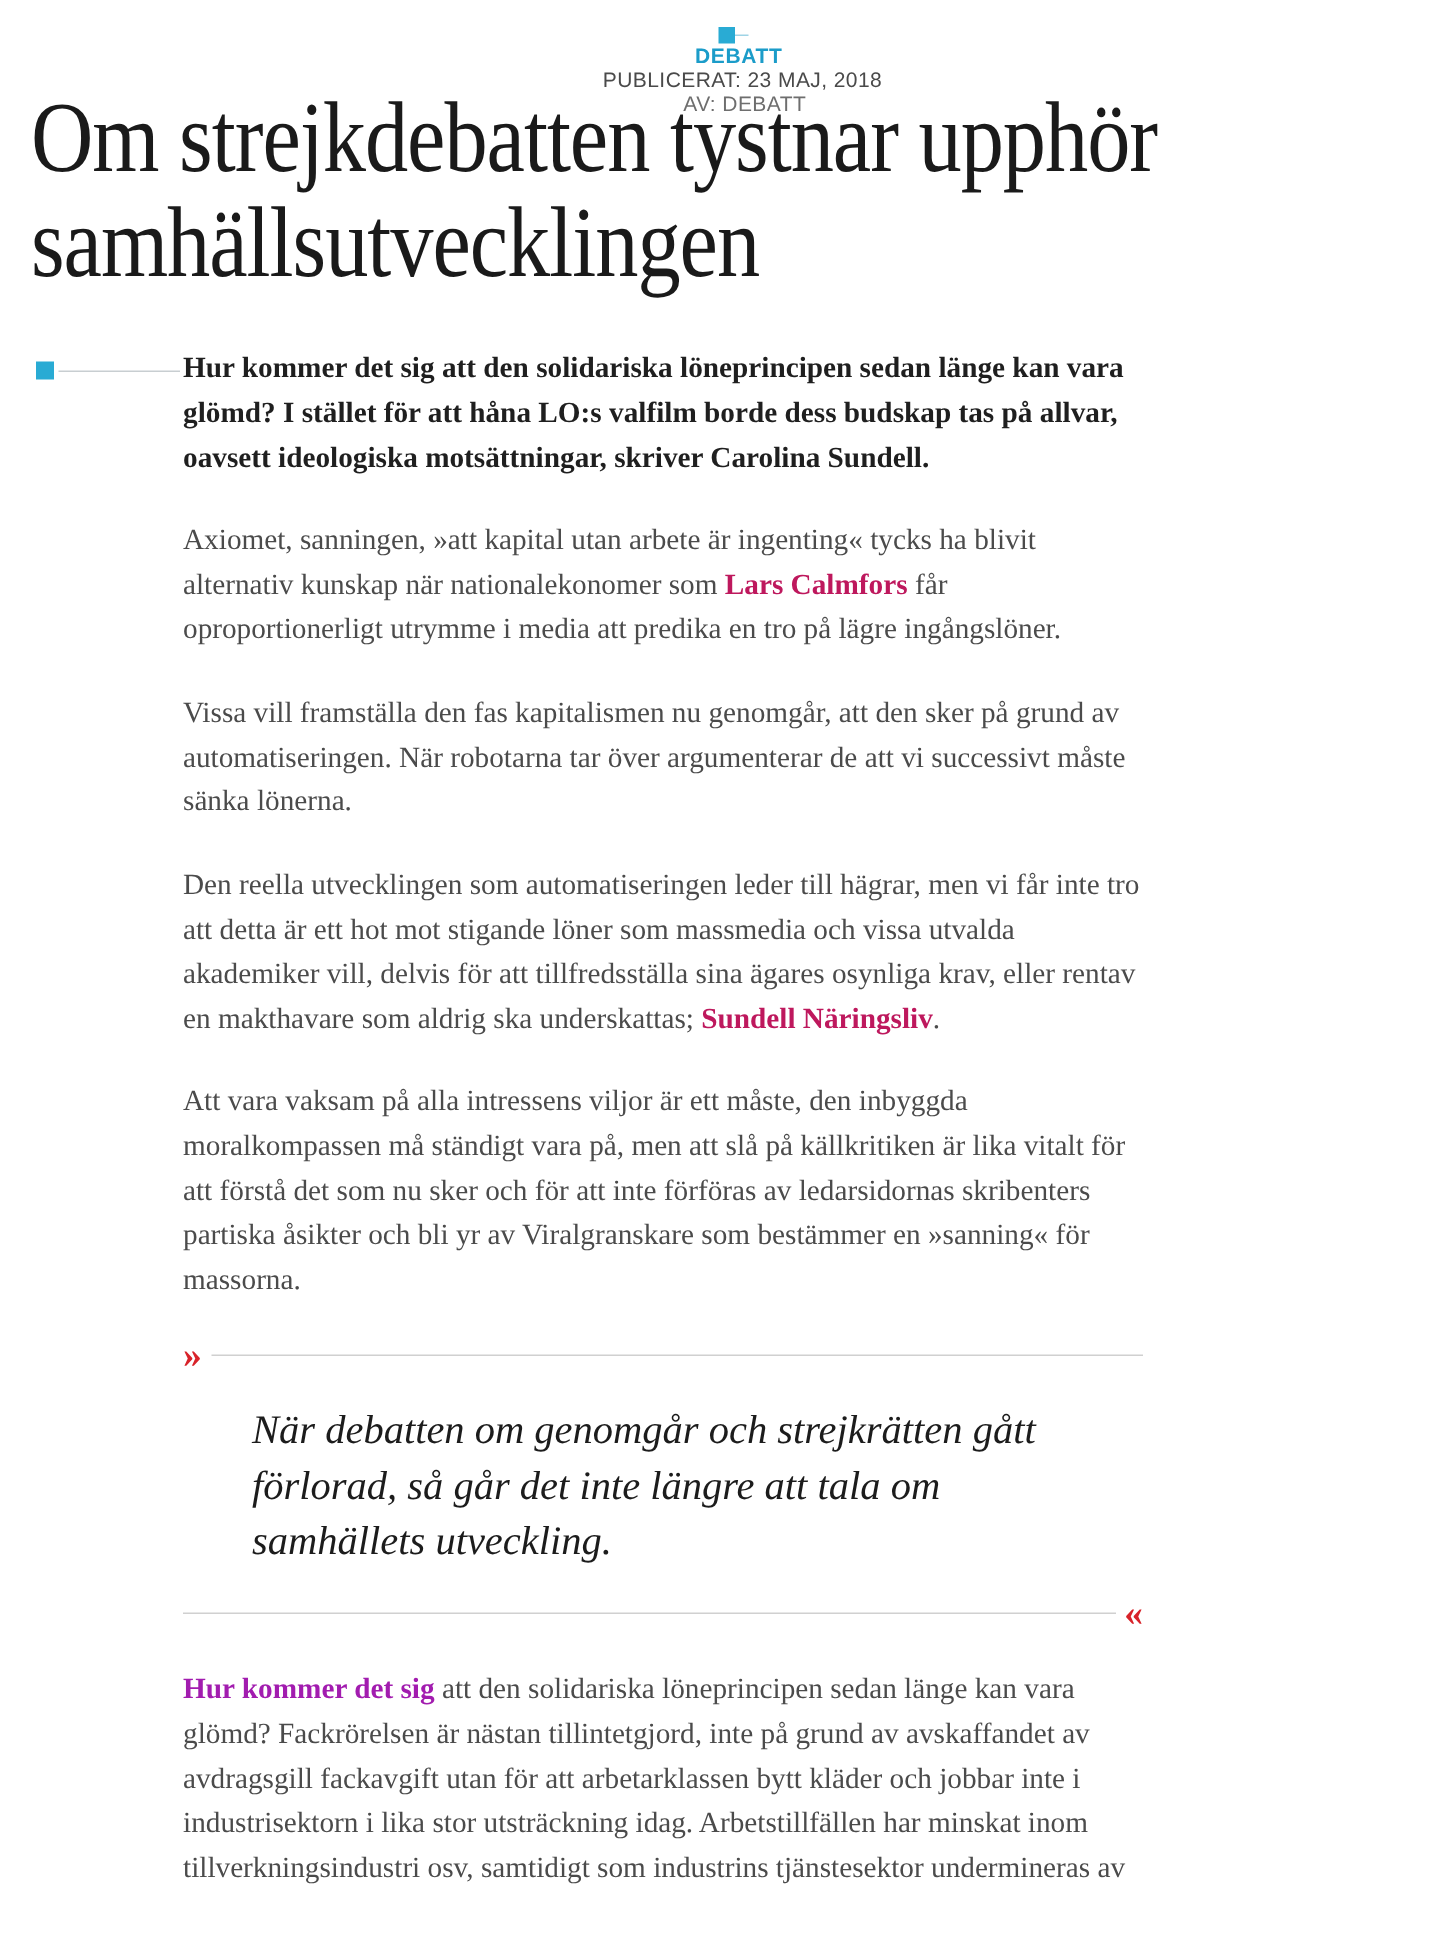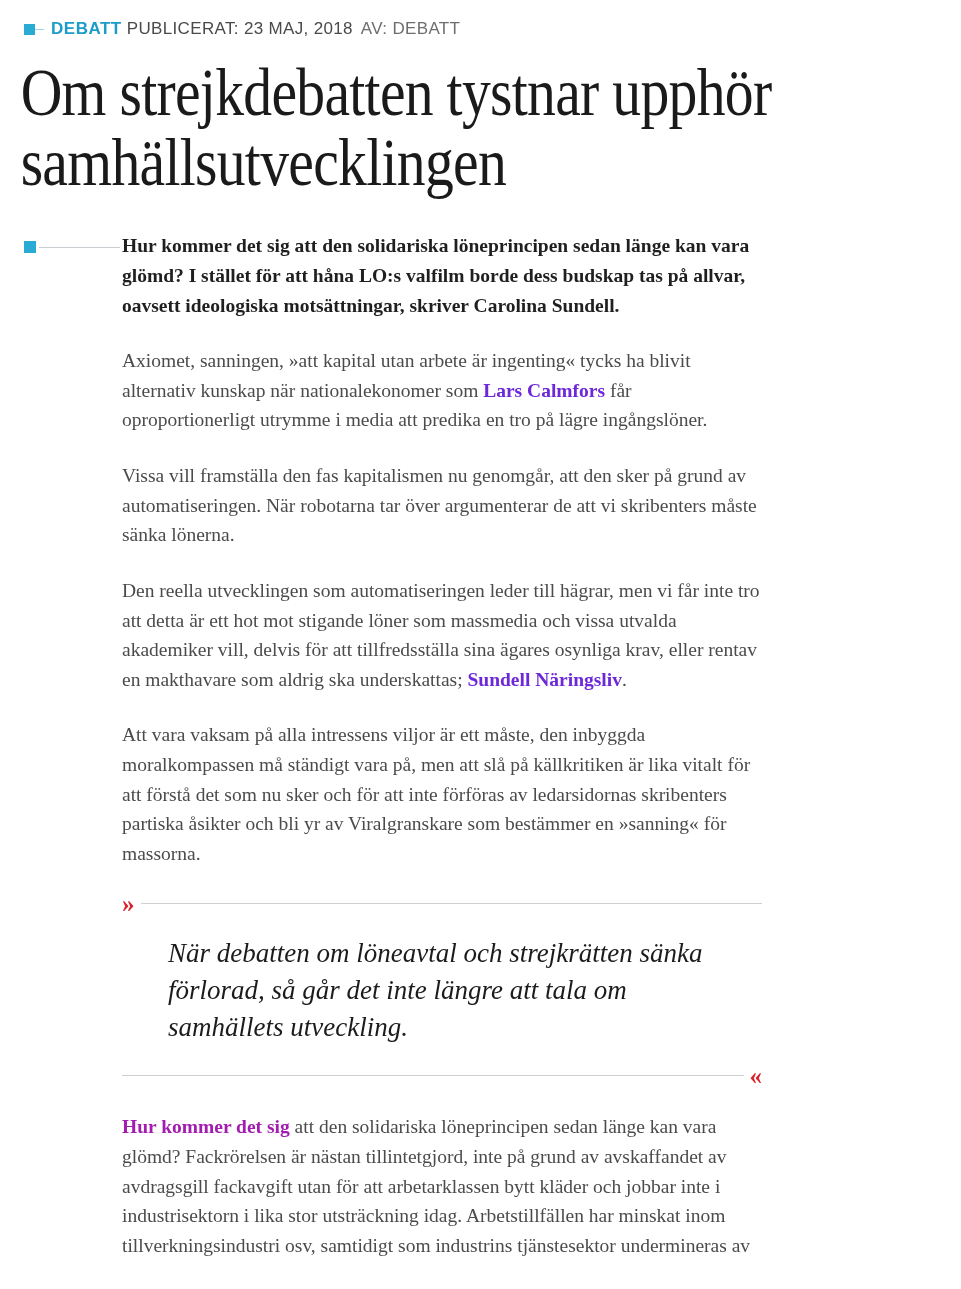--- a/index.html
+++ b/index.html
@@ -23,23 +23,24 @@
     padding: 0;
   }
 
   
   .meta-bar {
     display: flex;
     align-items: center;
     padding: 18px 0 0 24px;
     height: 22px;
     font-family: "Liberation Sans", "DejaVu Sans", sans-serif;
-    font-size: 17px;
+    font-size: 14px;
     letter-spacing: 0.02em;
     white-space: nowrap;
+    flex-direction: column;
   }
   .tick-mark {
     display: inline-flex;
     align-items: center;
     margin-right: 7px;
     flex: none;
   }
   .tick-square {
     display: block;
     width: 11px;
@@ -128,21 +129,21 @@
   p.body {
     margin: 0 0 26px 0;
     font-size: 19.5px;
     line-height: 1.52;
     color: #4b4b4b;
   }
   p.body:last-child { margin-bottom: 0; }
 
   strong.entity {
     font-weight: bold;
-    color: #6d28d9;
+    color: #be185d;
   }
   strong.leadin {
     font-weight: bold;
     color: #a21caf;
   }
 
   
   .pullquote {
     margin: 6px 0 28px 0;
     position: relative;
@@ -203,32 +204,32 @@
       <span class="rule"></span>
     </div>
 
     <div class="column">
 
       <p class="lede">Hur kommer det sig att den solidariska löneprincipen sedan länge kan vara glömd? I stället för att håna LO:s valfilm borde dess budskap tas på allvar, oavsett ideologiska motsättningar, skriver Carolina Sundell.</p>
 
 
       <p class="body"><span>Axiomet, sanningen, »att kapital utan arbete är ingenting« tycks ha blivit alternativ kunskap när nationalekonomer som </span><strong class="entity">Lars Calmfors</strong><span> får oproportionerligt utrymme i media att predika en tro på lägre ingångslöner.</span></p>
 
-      <p class="body">Vissa vill framställa den fas kapitalismen nu genomgår, att den sker på grund av automatiseringen. När robotarna tar över argumenterar de att vi skribenters måste sänka lönerna.</p>
+      <p class="body">Vissa vill framställa den fas kapitalismen nu genomgår, att den sker på grund av automatiseringen. När robotarna tar över argumenterar de att vi successivt måste sänka lönerna.</p>
 
       <p class="body"><span>Den reella utvecklingen som automatiseringen leder till hägrar, men vi får inte tro att detta är ett hot mot stigande löner som massmedia och vissa utvalda akademiker vill, delvis för att tillfredsställa sina ägares osynliga krav, eller rentav en makthavare som aldrig ska underskattas; </span><strong class="entity">Sundell Näringsliv</strong><span>.</span></p>
 
       <p class="body">Att vara vaksam på alla intressens viljor är ett måste, den inbyggda moralkompassen må ständigt vara på, men att slå på källkritiken är lika vitalt för att förstå det som nu sker och för att inte förföras av ledarsidornas skribenters partiska åsikter och bli yr av Viralgranskare som bestämmer en »sanning« för massorna.</p>
 
       <div class="pullquote">
         <div class="pq-rule-top">
           <span class="pq-chev">»</span>
           <span class="line"></span>
         </div>
-        <blockquote class="pq-text">När debatten om löneavtal och strejkrätten sänka förlorad, så går det inte längre att tala om samhällets utveckling.</blockquote>
+        <blockquote class="pq-text">När debatten om genomgår och strejkrätten gått förlorad, så går det inte längre att tala om samhällets utveckling.</blockquote>
         <div class="pq-rule-bottom">
           <span class="line"></span>
           <span class="pq-chev">«</span>
         </div>
       </div>
 
       <p class="body"><strong class="leadin">Hur kommer det sig</strong><span> att den solidariska löneprincipen sedan länge kan vara glömd? Fackrörelsen är nästan tillintetgjord, inte på grund av avskaffandet av avdragsgill fackavgift utan för att arbetarklassen bytt kläder och jobbar inte i industrisektorn i lika stor utsträckning idag. Arbetstillfällen har minskat inom tillverkningsindustri osv, samtidigt som  industrins tjänstesektor undermineras av </span></p>
 
     </div>
   </div>

